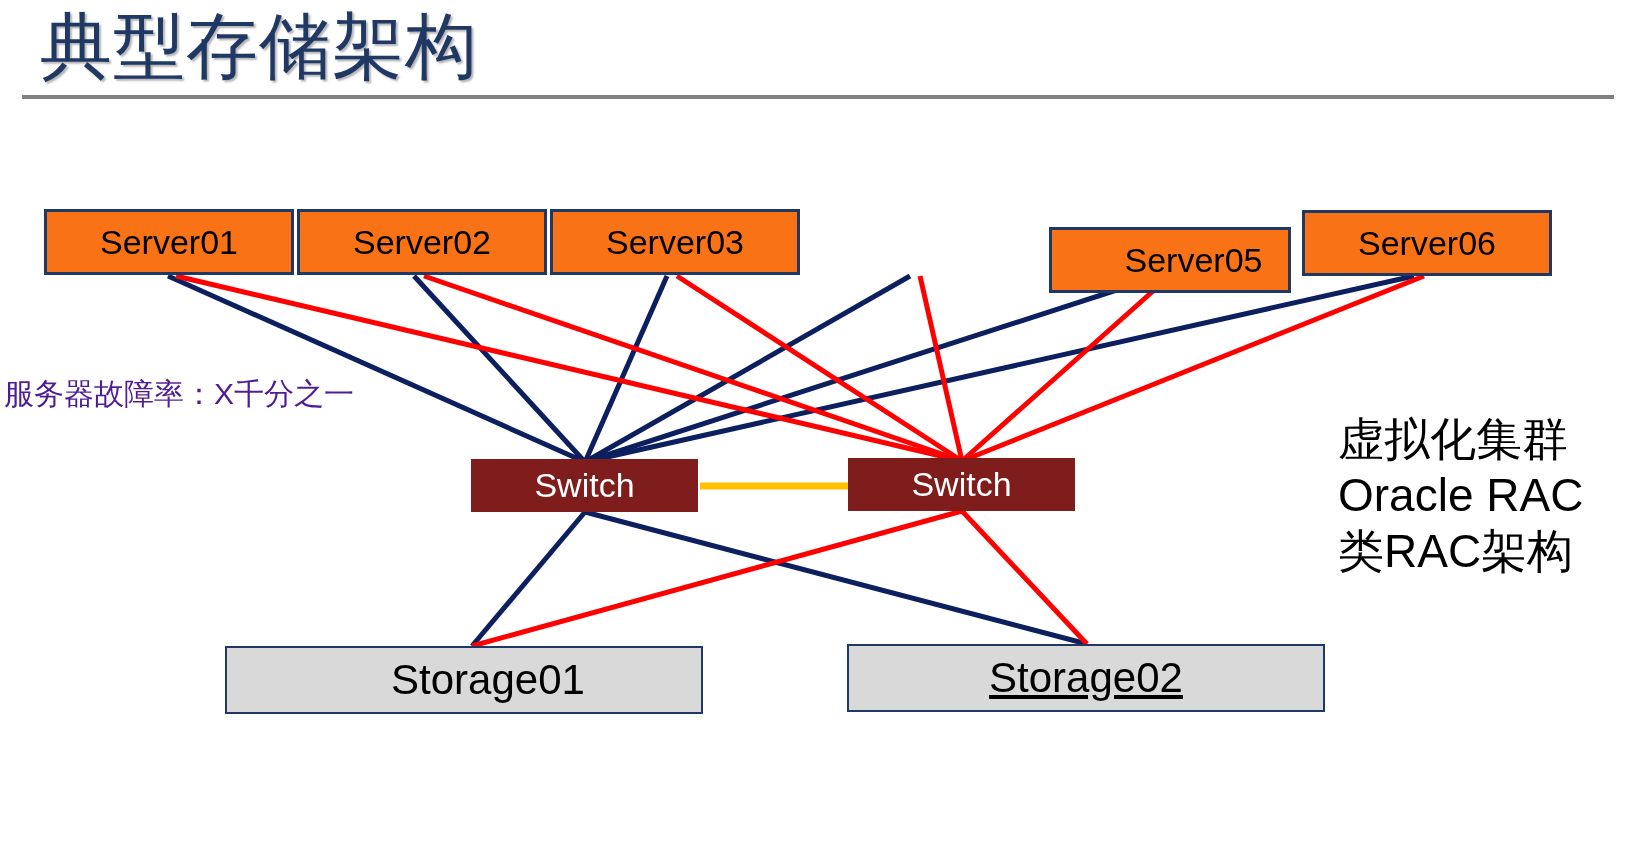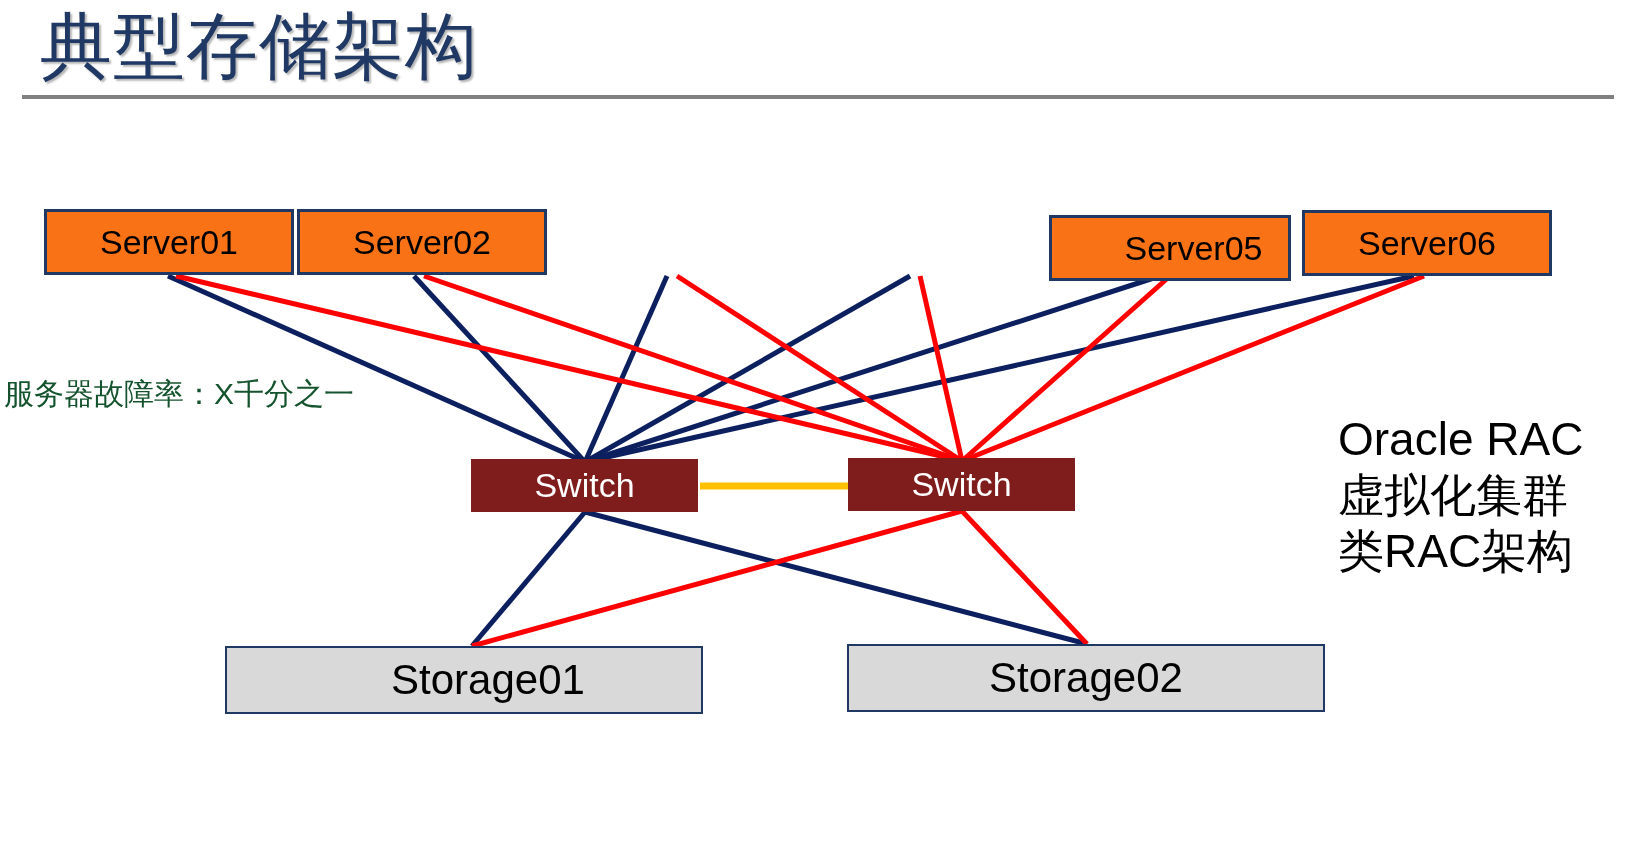--- a/index.html
+++ b/index.html
@@ -64,21 +64,21 @@
   .storage-box {
     background: #D9D9D9;
     border: 2px solid #1F3864;
     color: #000000;
     font-size: 42px;
   }
 
   
   .annot {
     position: absolute;
-    color: #14532d;
+    color: #4c1d95;
     font-size: 30px;
     white-space: nowrap;
   }
   .right-note {
     position: absolute;
     color: #000000;
     font-size: 46px;
     line-height: 56px;
     white-space: nowrap;
     text-align: left;
@@ -128,42 +128,45 @@
         <line x1="700" y1="486" x2="848" y2="486"></line>
       </g>
   </svg>
 
   <div class="node server-box" id="srv0" style="left: 44px; top: 209px; width: 250px; height: 66px;">
     <span>Server01</span>
   </div>
   <div class="node server-box" id="srv1" style="left: 297px; top: 209px; width: 250px; height: 66px;">
     <span>Server02</span>
   </div>
-  <div class="node server-box" id="srv4" style="left: 1049px; top: 215px; width: 242px; height: 66px; padding-left: 47px;">
+  <div class="node server-box" id="srv2" style="left: 550px; top: 209px; width: 250px; height: 66px;">
+    <span>Server03</span>
+  </div>
+  <div class="node server-box" id="srv4" style="left: 1049px; top: 227px; width: 242px; height: 66px; padding-left: 47px;">
     <span>Server05</span>
   </div>
   <div class="node server-box" id="srv5" style="left: 1302px; top: 210px; width: 250px; height: 66px; justify-content: center;">
     <span>Server06</span>
   </div>
 
   <div class="node switch-box" id="sw0" style="left: 471px; top: 459px; width: 227px; height: 53px;">
     <span>Switch</span>
   </div>
   <div class="node switch-box" id="sw1" style="left: 848px; top: 458px; width: 227px; height: 53px;">
     <span>Switch</span>
   </div>
 
   <div class="node storage-box" id="sto0" style="left: 225px; top: 646px; width: 478px; height: 68px; padding-left: 48px;">
     <span>Storage01</span>
   </div>
-  <div class="node storage-box" id="sto1" style="left: 847px; top: 644px; width: 478px; height: 68px;">
+  <div class="node storage-box" id="sto1" style="left: 847px; top: 644px; width: 478px; height: 68px; text-decoration: underline;">
     <span>Storage02</span>
   </div>
 
   <div class="annot" style="left:4px; top:374px;">服务器故障率：X千分之一</div>
 
   <div class="right-note" style="left:1338px; top:411px;">
+    <div>虚拟化集群</div>
     <div>Oracle RAC</div>
-    <div>虚拟化集群</div>
     <div>类RAC架构</div>
   </div>
 
 </div>
 
 </body></html>

